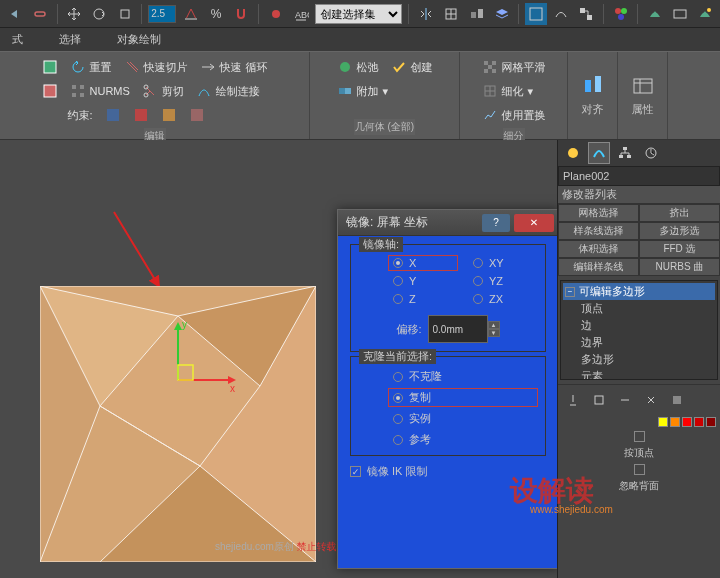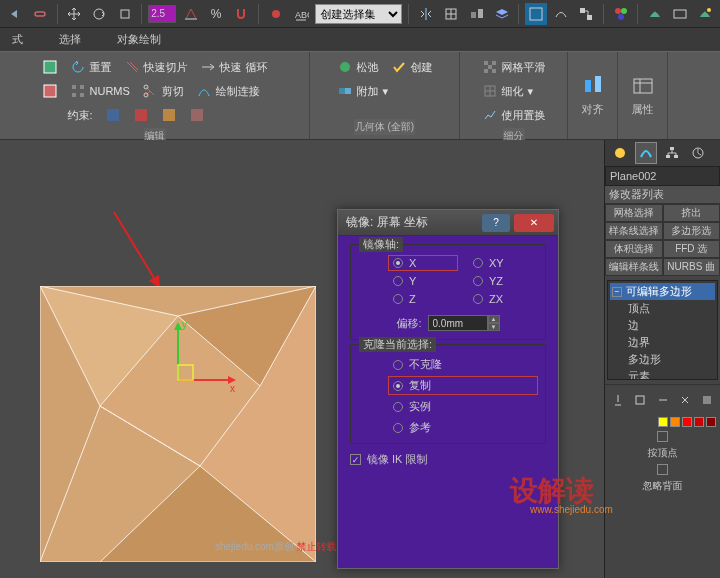--- a/index.html
+++ b/index.html
@@ -1,62 +1,62 @@
 <!DOCTYPE html>
 <html><head>
 <meta charset="utf-8">
 <style>
 * { margin: 0; padding: 0; box-sizing: border-box; font-family: "Microsoft YaHei", sans-serif; }
 body { background: #4a4a4a; color: #c8c8c8; font-size: 11px; width: 720px; height: 578px; overflow: hidden; position: relative; }
 .toolbar { height: 28px; background: #3a3a3a; display: flex; align-items: center; gap: 4px; padding: 2px 4px; border-bottom: 1px solid #222; }
 .toolbar-icon { width: 22px; height: 22px; display: flex; align-items: center; justify-content: center; cursor: pointer; position: relative; }
 .toolbar-sep { width: 1px; height: 20px; background: #555; margin: 0 2px; }
-.toolbar-input { width: 28px; height: 18px; background: #a21caf; border: 1px solid #555; color: #ccc; font-size: 10px; padding: 0 2px; }
+.toolbar-input { width: 28px; height: 18px; background: #0369a1; border: 1px solid #555; color: #ccc; font-size: 10px; padding: 0 2px; }
 .toolbar-select { width: 90px; height: 20px; background: #ddd; border: 1px solid #888; color: #000; font-size: 11px; }
 .toolbar-icon.active { background: #1b6a9c; }
 .tabs-row { height: 24px; background: #3a3a3a; display: flex; align-items: center; gap: 20px; padding-left: 4px; border-bottom: 1px solid #666; }
 .tab { padding: 4px 8px; color: #ccc; cursor: pointer; }
 .ribbon { height: 88px; background: #5a5a5a; display: flex; border-bottom: 1px solid #333; }
 .ribbon-group { display: flex; flex-direction: column; border-right: 1px solid #444; padding: 4px 6px; align-items: center; }
 .ribbon-body { display: flex; flex-direction: column; gap: 2px; flex: 1; }
 .ribbon-row { display: flex; align-items: center; gap: 4px; }
 .ribbon-btn { height: 22px; display: flex; align-items: center; gap: 4px; padding: 0 4px; color: #e0e0e0; cursor: pointer; font-size: 11px; white-space: nowrap; }
 .ribbon-icon { width: 16px; height: 16px; display: inline-block; }
 .ribbon-label { background: #606060; text-align: center; font-size: 10px; color: #bbb; padding: 1px; margin-top: 2px; }
 .ribbon-big { width: 50px; display: flex; flex-direction: column; align-items: center; justify-content: center; gap: 4px; padding: 4px; cursor: pointer; }
 .ribbon-big .bi { width: 24px; height: 24px; }
 .viewport { position: absolute; left: 0; top: 140px; width: 576px; height: 438px; background: #4a4a4a; }
 .model-canvas { position: absolute; left: 40px; top: 146px; width: 276px; height: 276px; }
 .arrow-annot { position: absolute; left: 110px; top: 68px; }
 .gizmo { position: absolute; left: 158px; top: 180px; }
-.dialog { position: absolute; left: 337px; top: 209px; width: 222px; height: 360px; background: #4c1d95; border: 1px solid #666; box-shadow: 0 0 10px rgba(0,0,0,0.5); }
+.dialog { position: absolute; left: 337px; top: 209px; width: 222px; height: 360px; background: #1d4ed8; border: 1px solid #666; box-shadow: 0 0 10px rgba(0,0,0,0.5); }
 .dialog-title { height: 26px; background: linear-gradient(#555,#444); display: flex; align-items: center; padding-left: 8px; color: #ddd; font-size: 12px; border-bottom: 1px solid #333; }
 .dialog-title-btns { margin-left: auto; display: flex; }
 .dlg-tbtn { width: 28px; height: 18px; margin-right: 4px; display: flex; align-items: center; justify-content: center; font-size: 10px; cursor: pointer; }
 .dlg-help { background: #4a6a8a; color: #fff; border-radius: 2px; }
 .dlg-close { background: #c04040; color: #fff; border-radius: 2px; width: 40px; }
 .dialog-body { padding: 8px 12px; }
 .fieldset { border: 1px solid #333; padding: 12px 12px 8px; margin-bottom: 4px; position: relative; }
 .fieldset .legend { position: absolute; top: -8px; left: 8px; background: #444; padding: 0 4px; font-size: 11px; color: #ccc; }
 .radio-grid { display: grid; grid-template-columns: 1fr 1fr; gap: 6px 20px; margin-left: 30px; }
 .radio-col { display: flex; flex-direction: column; gap: 6px; margin-left: 30px; }
 .radio-item { display: flex; align-items: center; gap: 6px; color: #ccc; font-size: 11px; cursor: pointer; }
 .radio-dot { width: 10px; height: 10px; border: 1px solid #888; border-radius: 50%; display: flex; align-items: center; justify-content: center; }
 .radio-dot.sel::after { content: ""; width: 4px; height: 4px; background: #ccc; border-radius: 50%; }
 .sel-box { border: 1px solid #c04040; padding: 1px 4px; margin: -2px -5px; }
 .spinner-row { display: flex; align-items: center; gap: 6px; margin-top: 10px; justify-content: center; }
 .spinner { display: flex; align-items: center; }
-.spinner input { width: 60px; height: 16px; background: #2a2a2a; border: 1px solid #666; color: #ccc; font-size: 10px; padding: 0 4px; }
+.spinner input { width: 60px; height: 28px; background: #2a2a2a; border: 1px solid #666; color: #ccc; font-size: 10px; padding: 0 4px; }
 .spinner-btns { display: flex; flex-direction: column; }
 .spinner-btns span { width: 12px; height: 8px; background: #555; border: 1px solid #666; font-size: 6px; text-align: center; line-height: 6px; cursor: pointer; }
 .check-row { display: flex; align-items: center; gap: 6px; margin: 8px 0 12px; }
 .checkbox { width: 11px; height: 11px; border: 1px solid #888; display: flex; align-items: center; justify-content: center; font-size: 9px; color: #ccc; }
 .dlg-buttons { display: flex; gap: 8px; justify-content: center; }
 .dlg-btn { width: 70px; height: 22px; background: #555; border: 1px solid #333; color: #ddd; cursor: pointer; display: flex; align-items: center; justify-content: center; font-size: 11px; }
-.side-panel { position: absolute; right: 0; top: 140px; width: 116px; height: 438px; background: #444; border-left: 1px solid #222; }
+.side-panel { position: absolute; right: 0; top: 140px; width: 163px; height: 438px; background: #444; border-left: 1px solid #222; }
 .side-tabs { height: 26px; display: flex; align-items: center; gap: 4px; padding: 0 4px; background: #3a3a3a; }
 .side-tab-icon { width: 22px; height: 22px; display: flex; align-items: center; justify-content: center; cursor: pointer; }
 .side-tab-icon.active { background: #555; border: 1px solid #888; }
 .side-header { height: 20px; background: #333; display: flex; align-items: center; padding-left: 4px; border: 1px solid #222; }
 .side-list-title { height: 18px; background: #505050; display: flex; align-items: center; padding-left: 4px; font-size: 11px; border-bottom: 1px solid #333; }
 .mod-btns { display: flex; flex-wrap: wrap; }
 .mod-btn { flex: 1 1 48%; height: 18px; background: #555; border: 1px solid #333; display: flex; align-items: center; justify-content: center; font-size: 10px; cursor: pointer; color: #ccc; white-space: nowrap; overflow: hidden; }
 .mod-stack { background: #3a3a3a; border: 1px solid #222; height: 100px; margin: 4px 2px; padding: 2px; overflow: hidden; }
 .stack-item { display: flex; align-items: center; gap: 4px; font-size: 11px; padding: 1px 2px; }
 .stack-item.top { background: #3a6aaa; color: #fff; }

